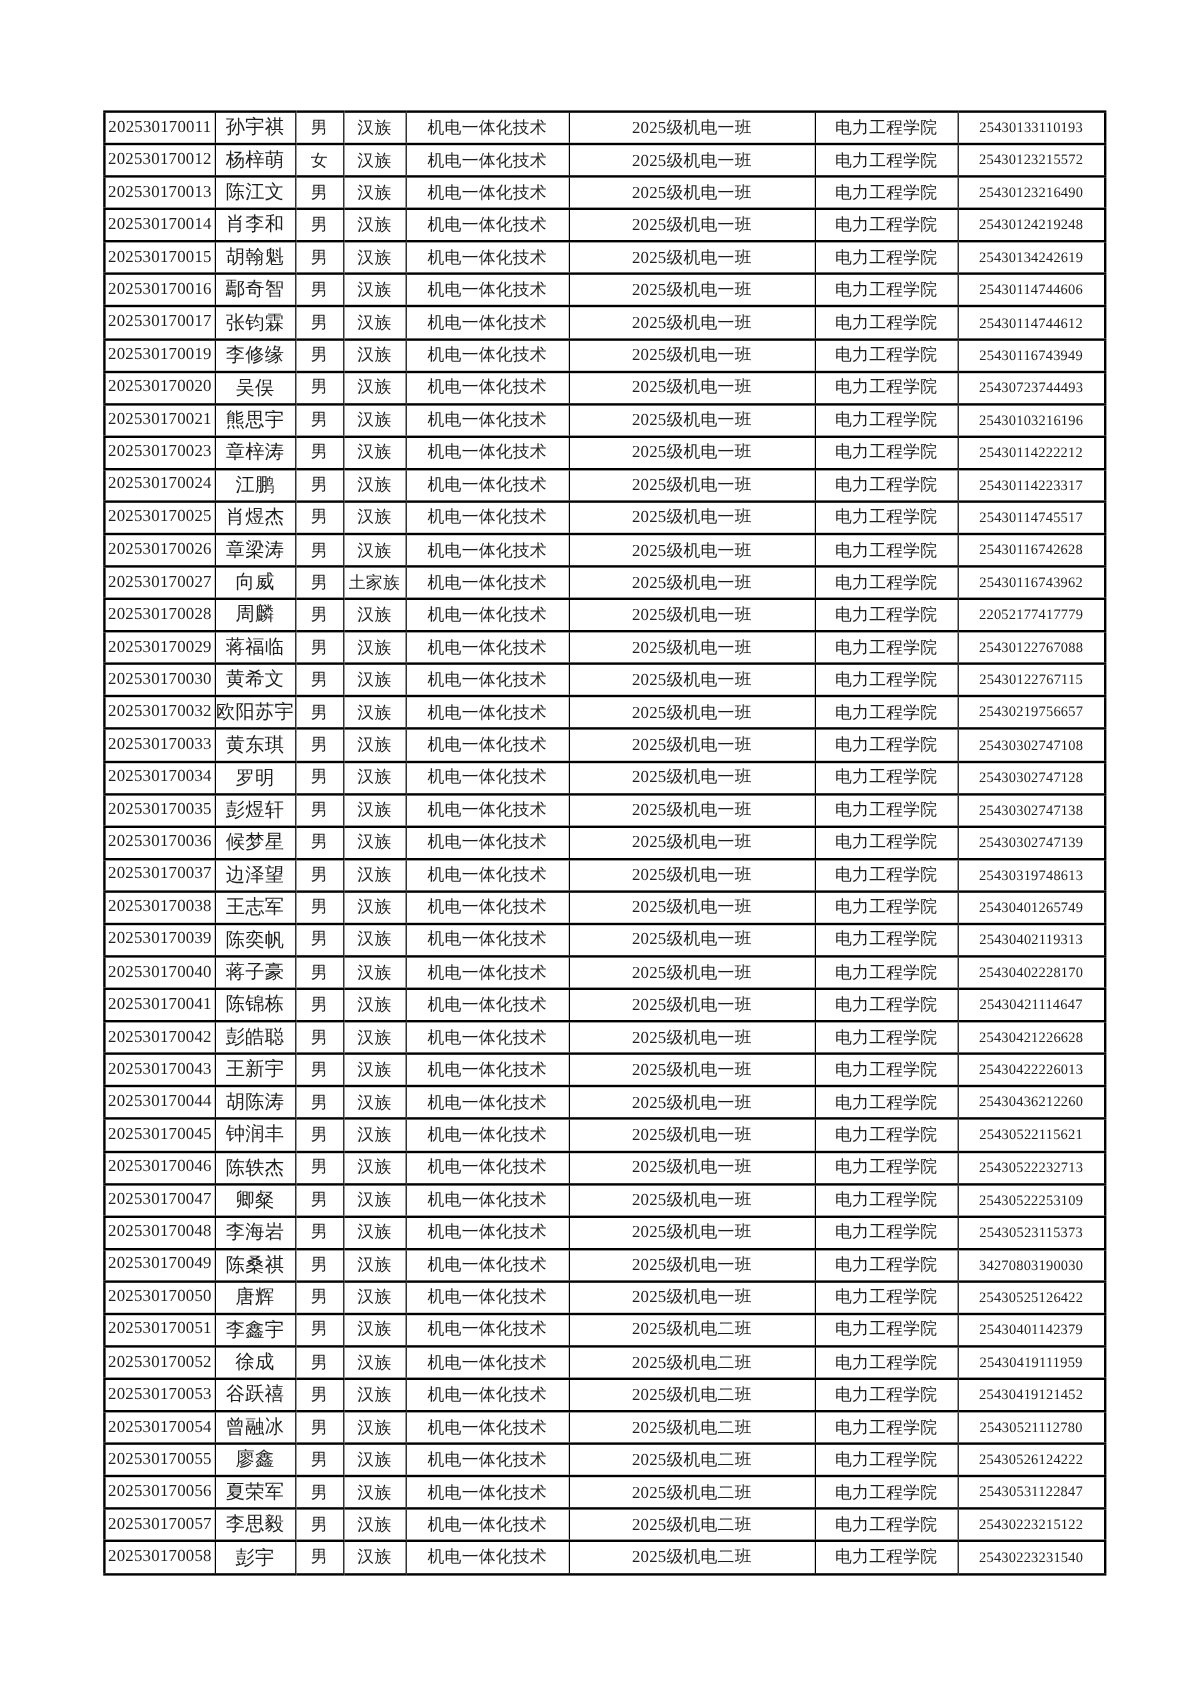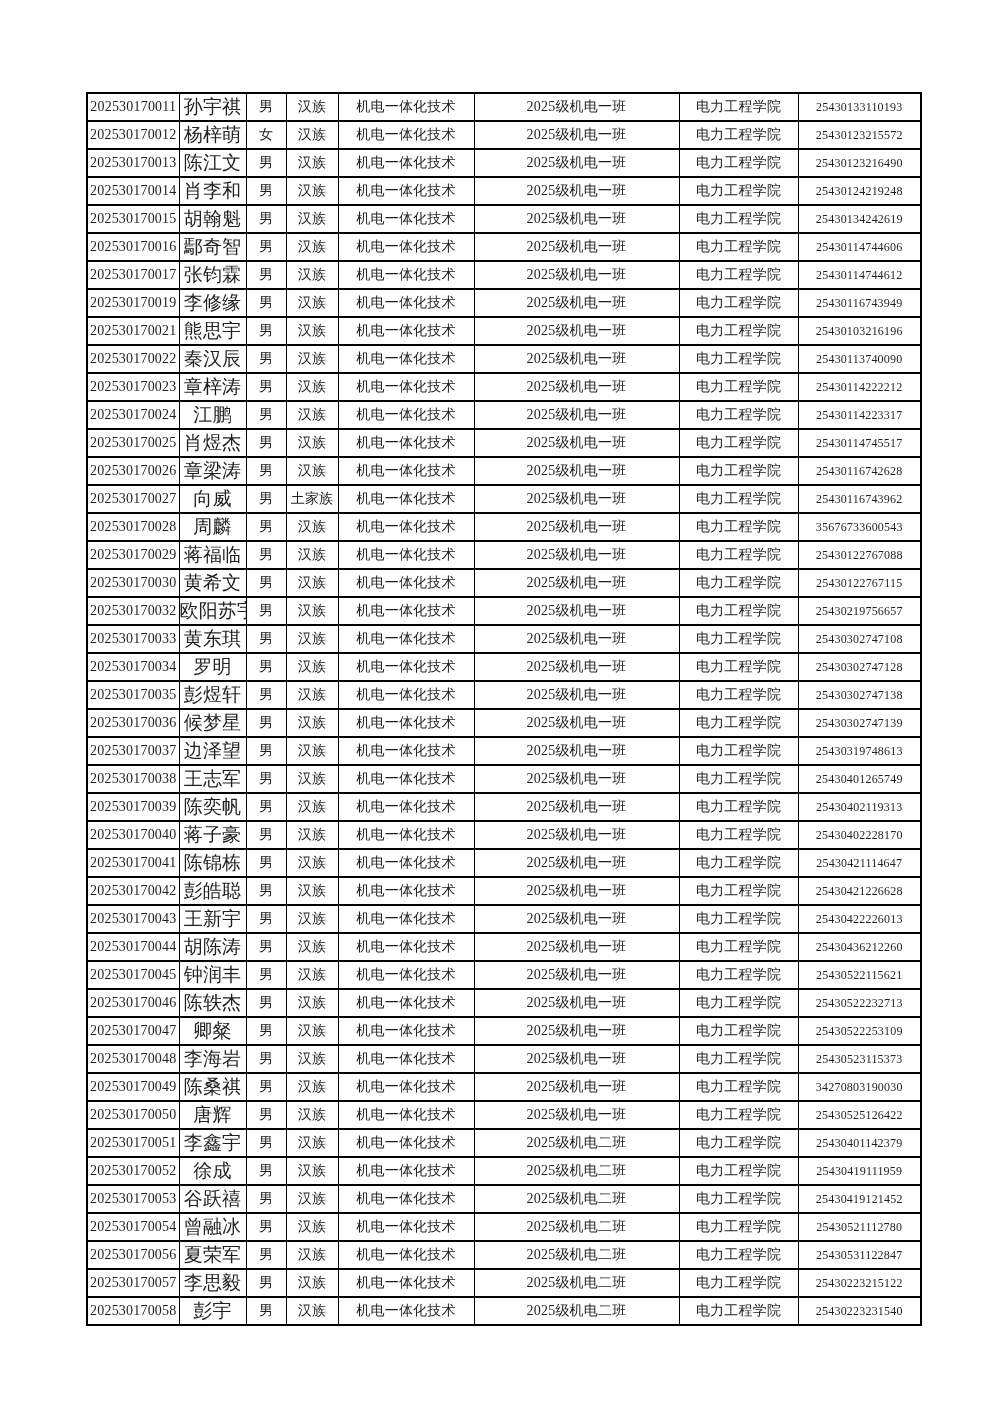--- a/index.html
+++ b/index.html
@@ -36,21 +36,21 @@
     padding: 0;
     white-space: nowrap;
     overflow: hidden;
     height: 25px;
     letter-spacing: 0.2px;
   }
   table.roster {
     border: 2px solid #000;
   }
   td.c-id     { font-size: 14px; }
-  td.c-name   { font-size: 19px; }
+  td.c-name   { font-size: 16px; }
   td.c-number { font-size: 12px; }
 </style>
 </head>
 <body>
 
 <div class="page">
   <table class="roster">
     <colgroup>
       <col style="width:92px">
       <col style="width:67px">
@@ -136,40 +136,40 @@
           <td class="c-id">202530170019</td>
           <td class="c-name">李修缘</td>
           <td class="c-gender">男</td>
           <td class="c-ethnicity">汉族</td>
           <td class="c-major">机电一体化技术</td>
           <td class="c-class">2025级机电一班</td>
           <td class="c-college">电力工程学院</td>
           <td class="c-number">25430116743949</td>
         </tr>
         <tr>
+          <td class="c-id">202530170020</td>
+          <td class="c-name">吴俣</td>
+          <td class="c-gender">男</td>
+          <td class="c-ethnicity">汉族</td>
+          <td class="c-major">机电一体化技术</td>
+          <td class="c-class">2025级机电一班</td>
+          <td class="c-college">电力工程学院</td>
+          <td class="c-number">25430723744493</td>
+        </tr>
+        <tr>
           <td class="c-id">202530170021</td>
           <td class="c-name">熊思宇</td>
           <td class="c-gender">男</td>
           <td class="c-ethnicity">汉族</td>
           <td class="c-major">机电一体化技术</td>
           <td class="c-class">2025级机电一班</td>
           <td class="c-college">电力工程学院</td>
           <td class="c-number">25430103216196</td>
         </tr>
         <tr>
-          <td class="c-id">202530170022</td>
-          <td class="c-name">秦汉辰</td>
-          <td class="c-gender">男</td>
-          <td class="c-ethnicity">汉族</td>
-          <td class="c-major">机电一体化技术</td>
-          <td class="c-class">2025级机电一班</td>
-          <td class="c-college">电力工程学院</td>
-          <td class="c-number">25430113740090</td>
-        </tr>
-        <tr>
           <td class="c-id">202530170023</td>
           <td class="c-name">章梓涛</td>
           <td class="c-gender">男</td>
           <td class="c-ethnicity">汉族</td>
           <td class="c-major">机电一体化技术</td>
           <td class="c-class">2025级机电一班</td>
           <td class="c-college">电力工程学院</td>
           <td class="c-number">25430114222212</td>
         </tr>
         <tr>
@@ -213,21 +213,21 @@
           <td class="c-number">25430116743962</td>
         </tr>
         <tr>
           <td class="c-id">202530170028</td>
           <td class="c-name">周麟</td>
           <td class="c-gender">男</td>
           <td class="c-ethnicity">汉族</td>
           <td class="c-major">机电一体化技术</td>
           <td class="c-class">2025级机电一班</td>
           <td class="c-college">电力工程学院</td>
-          <td class="c-number">35676733600543</td>
+          <td class="c-number">22052177417779</td>
         </tr>
         <tr>
           <td class="c-id">202530170029</td>
           <td class="c-name">蒋福临</td>
           <td class="c-gender">男</td>
           <td class="c-ethnicity">汉族</td>
           <td class="c-major">机电一体化技术</td>
           <td class="c-class">2025级机电一班</td>
           <td class="c-college">电力工程学院</td>
           <td class="c-number">25430122767088</td>
@@ -464,20 +464,30 @@
         </tr>
         <tr>
           <td class="c-id">202530170054</td>
           <td class="c-name">曾融冰</td>
           <td class="c-gender">男</td>
           <td class="c-ethnicity">汉族</td>
           <td class="c-major">机电一体化技术</td>
           <td class="c-class">2025级机电二班</td>
           <td class="c-college">电力工程学院</td>
           <td class="c-number">25430521112780</td>
+        </tr>
+        <tr>
+          <td class="c-id">202530170055</td>
+          <td class="c-name">廖鑫</td>
+          <td class="c-gender">男</td>
+          <td class="c-ethnicity">汉族</td>
+          <td class="c-major">机电一体化技术</td>
+          <td class="c-class">2025级机电二班</td>
+          <td class="c-college">电力工程学院</td>
+          <td class="c-number">25430526124222</td>
         </tr>
         <tr>
           <td class="c-id">202530170056</td>
           <td class="c-name">夏荣军</td>
           <td class="c-gender">男</td>
           <td class="c-ethnicity">汉族</td>
           <td class="c-major">机电一体化技术</td>
           <td class="c-class">2025级机电二班</td>
           <td class="c-college">电力工程学院</td>
           <td class="c-number">25430531122847</td>

